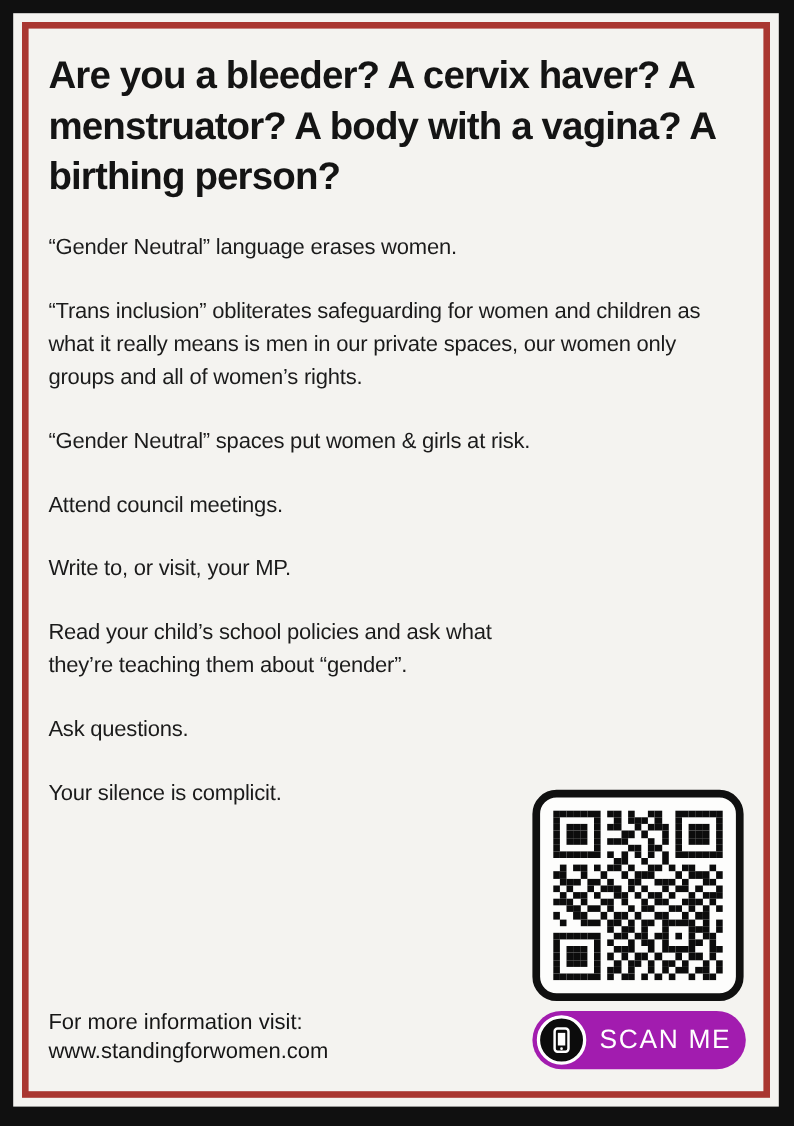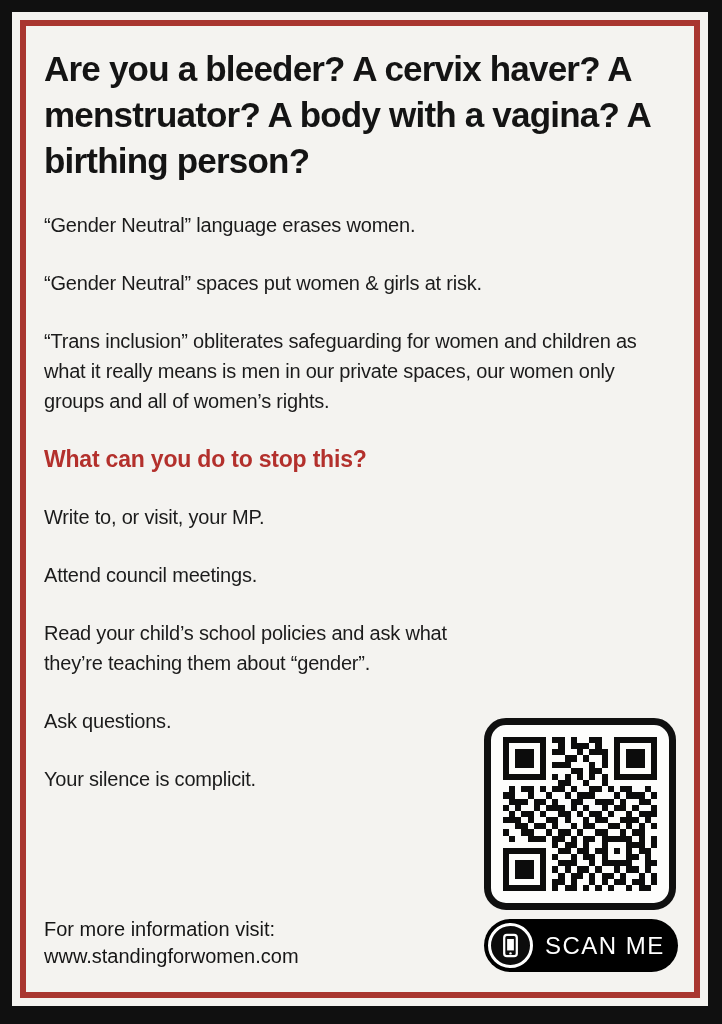--- a/index.html
+++ b/index.html
@@ -95,21 +95,21 @@
     display: grid;
     grid-template-rows: repeat(25, 1fr);
     grid-template-columns: repeat(25, 1fr);
   }
   .qr-grid .d { background: #0c0c0c; }
   .scan-pill {
     margin-top: 9px;
     box-sizing: border-box;
     width: 194px;
     height: 53px;
-    background: #000000;
+    background: #a21caf;
     border-radius: 27px;
     display: flex;
     align-items: center;
     text-align: right;
   }
   .scan-circle {
     box-sizing: border-box;
     width: 45px;
     height: 45px;
     margin-left: 4px;
@@ -133,27 +133,26 @@
 <body>
 
 <div class="flyer">
   <div class="paper">
     <div class="red-frame">
       <div class="content">
 
         <h1 class="headline">Are you a bleeder? A cervix haver? A menstruator? A body with a vagina? A birthing person?</h1>
 
         <p class="body-text">“Gender Neutral” language erases women.</p>
+        <p class="body-text">“Trans inclusion” obliterates safeguarding for women and children as what it really means is men in our private spaces, our women only groups and all of women’s rights.</p>
         <p class="body-text">“Gender Neutral” spaces put women &amp; girls at risk.</p>
-        <p class="body-text">“Trans inclusion” obliterates safeguarding for women and children as what it really means is men in our private spaces, our women only groups and all of women’s rights.</p>
 
-        <h2 class="cta-heading">What can you do to stop this?</h2>
 
+        <p class="body-text">Attend council meetings.</p>
         <p class="body-text">Write to, or visit, your MP.</p>
-        <p class="body-text">Attend council meetings.</p>
         <p class="body-text narrow">Read your child’s school policies and ask what they’re teaching them about “gender”.</p>
         <p class="body-text">Ask questions.</p>
         <p class="body-text">Your silence is complicit.</p>
 
         <div class="footer">
           <div>For more information visit:</div>
           <div>www.standingforwomen.com</div>
         </div>
 
         <div class="qr-block">

